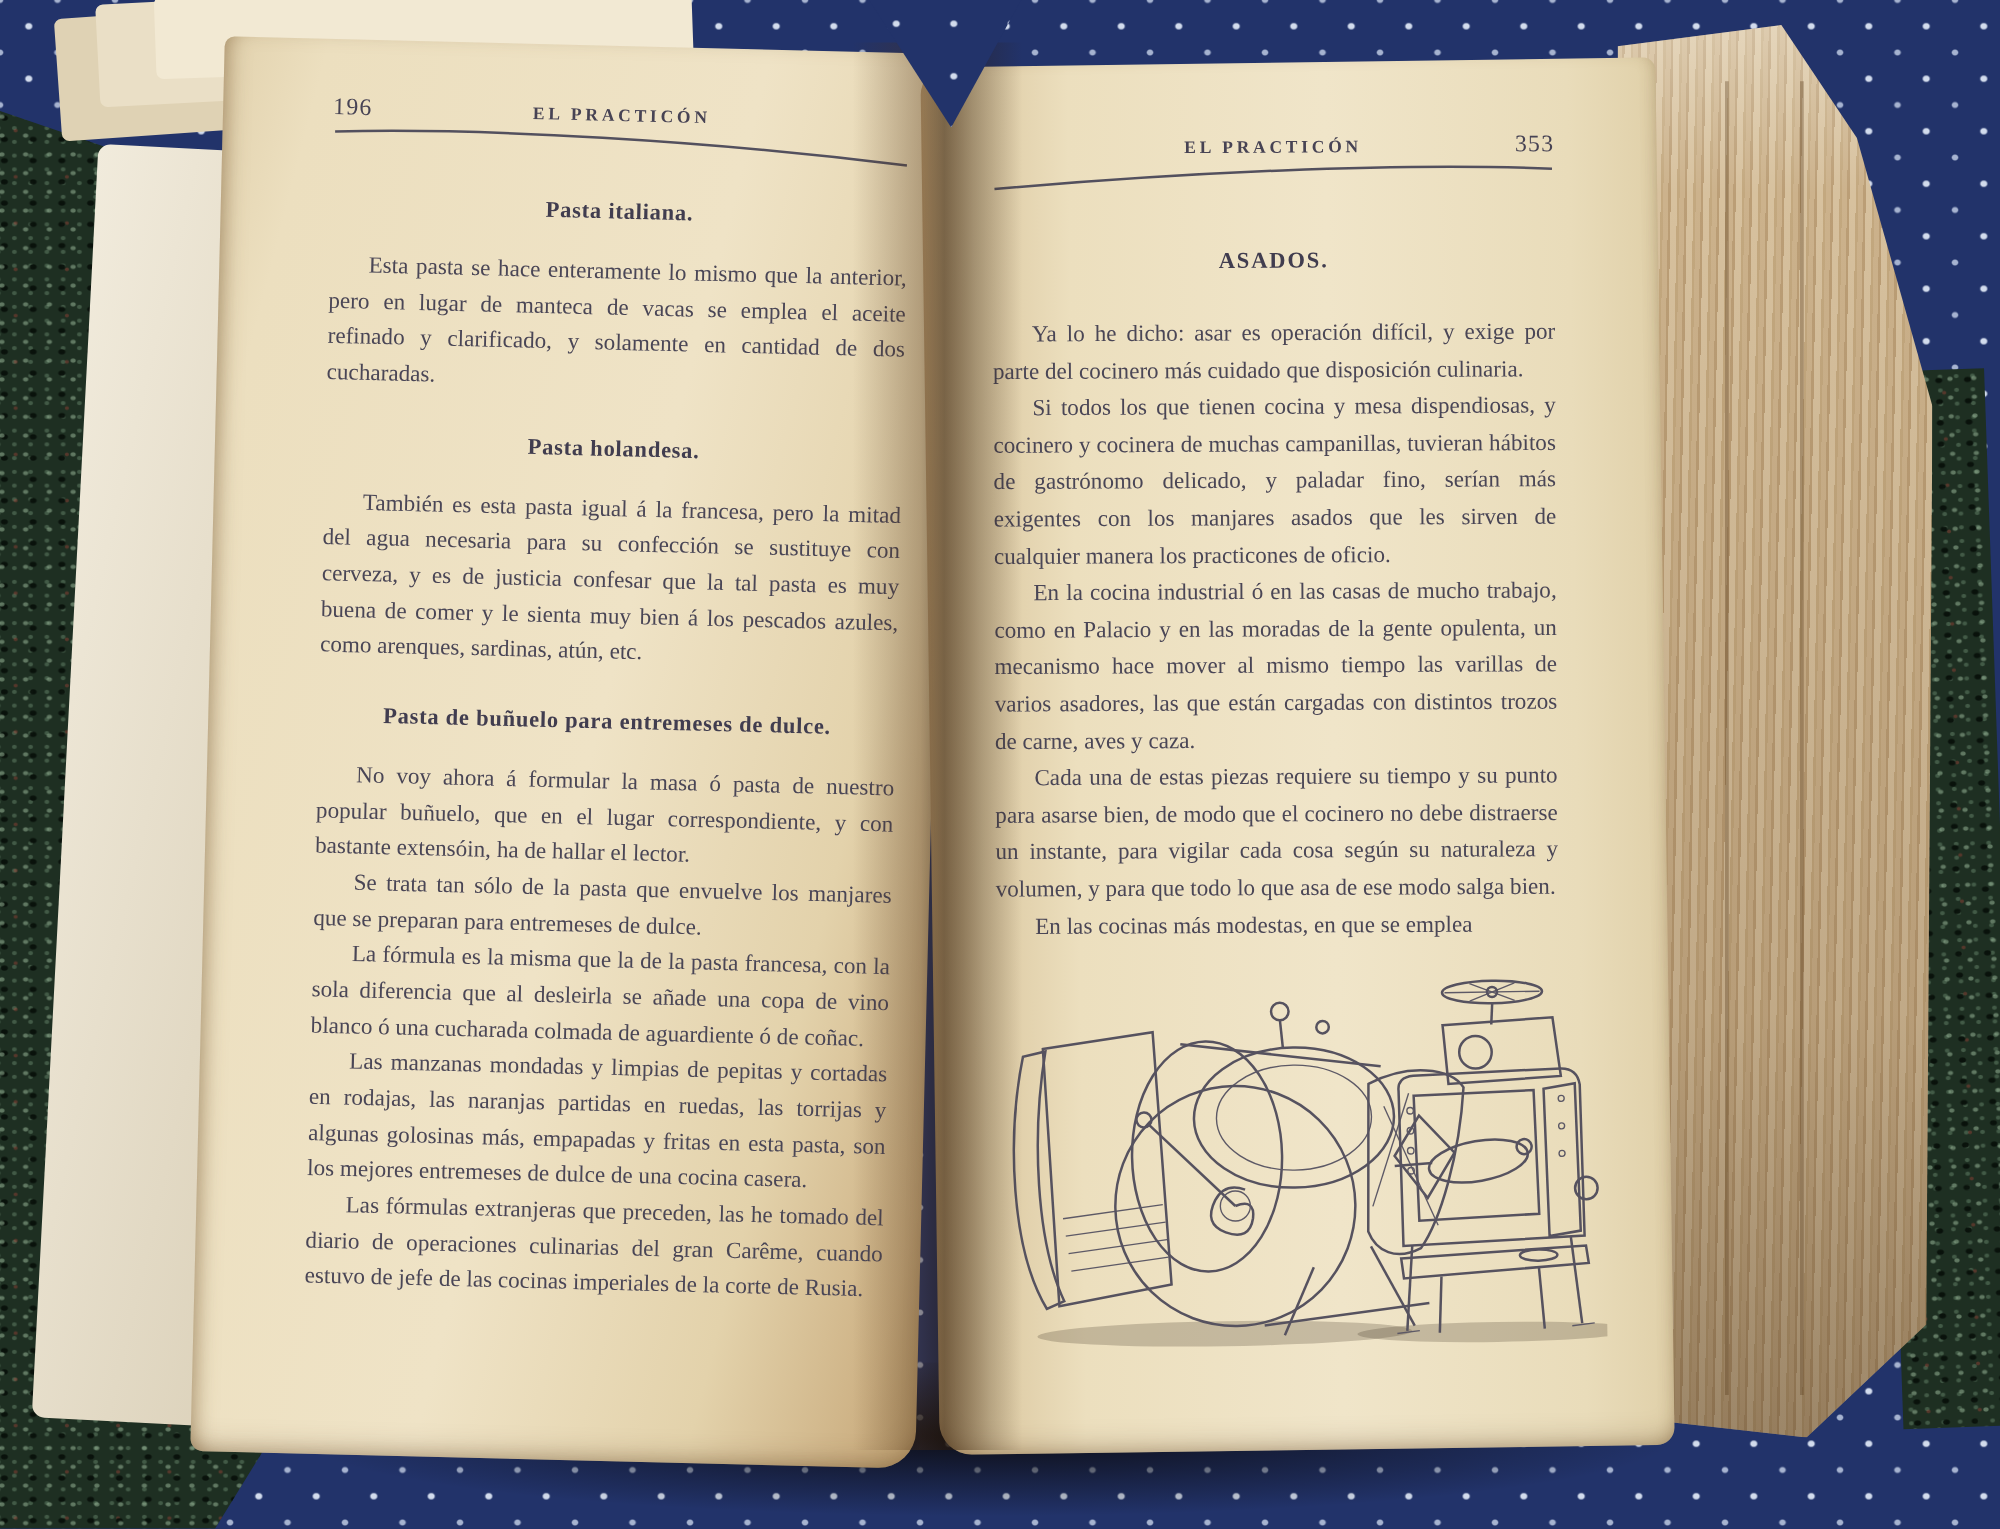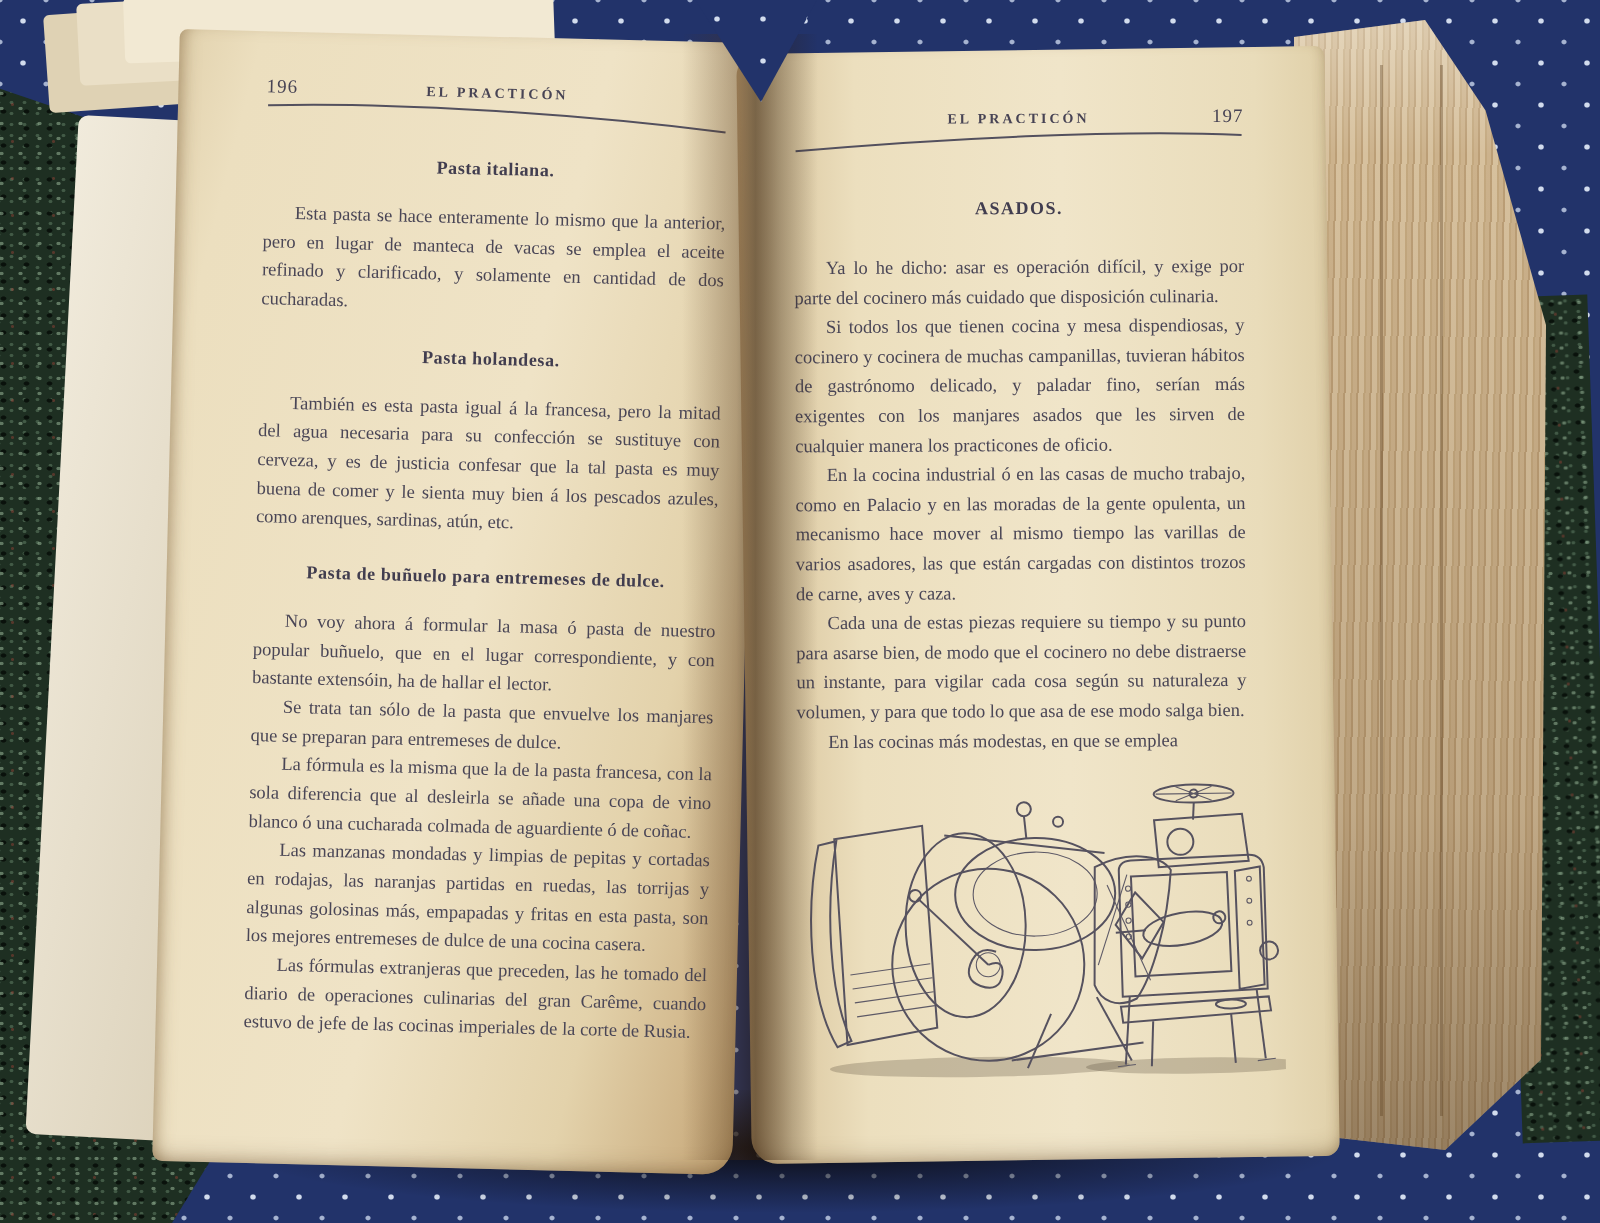--- a/index.html
+++ b/index.html
@@ -119,21 +119,21 @@
       <p>Las fórmulas extranjeras que preceden, las he tomado del diario de operaciones culinarias del gran Carême, cuando estuvo de jefe de las cocinas imperiales de la corte de Rusia.</p>
     </div>
   </div>
 </div>
 
 <div class="page page-right">
   <div class="page-inner">
     <div class="running-head">
       <span></span>
       <span class="running-title">EL PRACTICÓN</span>
-      <span class="page-num right">197</span>
+      <span class="page-num right">353</span>
     </div>
     <svg class="head-rule" viewBox="0 0 460 26" preserveAspectRatio="none">
       <path d="M2,22 C150,10 330,2 458,8"></path>
     </svg>
 
     <div class="section-heading">ASADOS.</div>
     <div class="body-text">
       <p>Ya lo he dicho: asar es operación difícil, y exige por parte del cocinero más cuidado que disposición culinaria.</p>
       <p>Si todos los que tienen cocina y mesa dispendiosas, y cocinero y cocinera de muchas campanillas, tuvieran hábitos de gastrónomo delicado, y paladar fino, serían más exigentes con los manjares asados que les sirven de cualquier manera los practicones de oficio.</p>
       <p>En la cocina industrial ó en las casas de mucho trabajo, como en Palacio y en las moradas de la gente opulenta, un mecanismo hace mover al mismo tiempo las varillas de varios asadores, las que están cargadas con distintos trozos de carne, aves y caza.</p>

